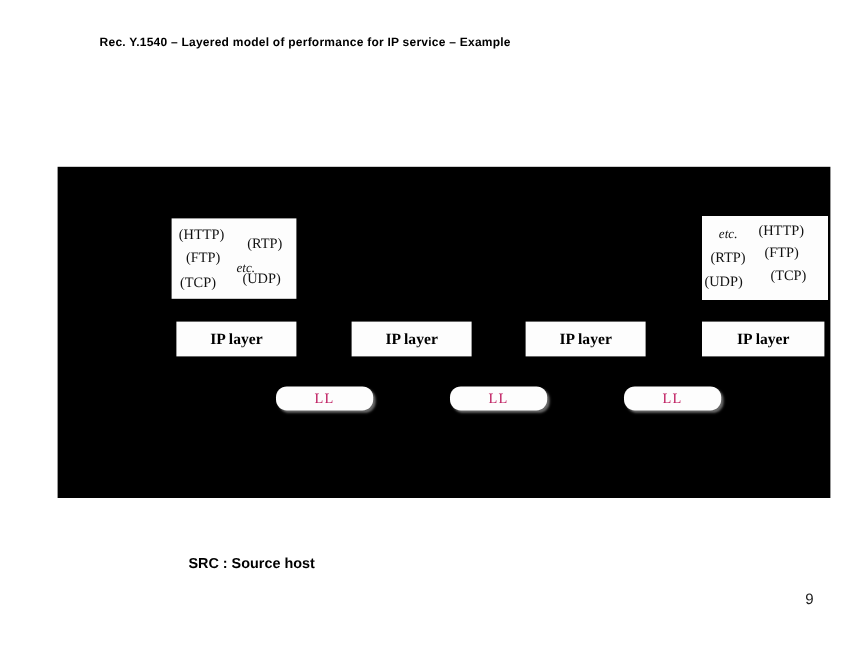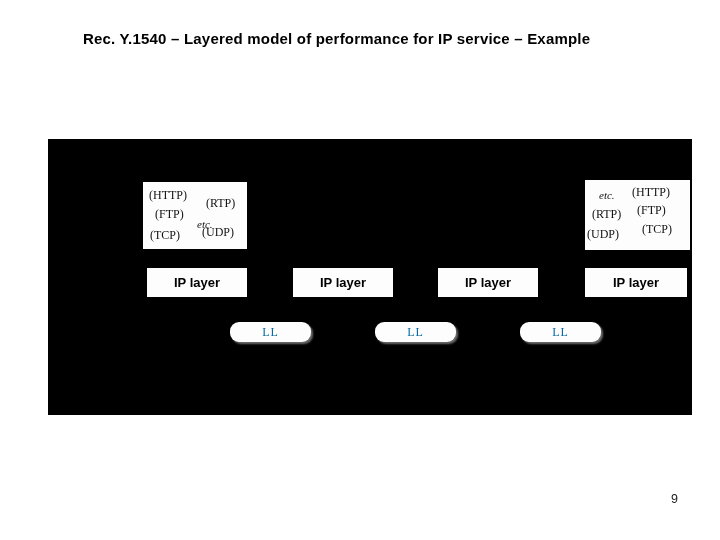--- a/index.html
+++ b/index.html
@@ -5,21 +5,21 @@
   html, body { margin: 0; padding: 0; }
   body {
     width: 720px; height: 540px;
     background: #ffffff;
     font-family: "Liberation Sans", sans-serif;
     position: relative;
     overflow: hidden;
   }
   .slide-title {
     position: absolute; left: 83px; top: 30px;
-    font-size: 15px; font-weight: bold; color: #000;
+    font-size: 10px; font-weight: bold; color: #000;
     white-space: nowrap; letter-spacing: 0.2px;
   }
   .diagram {
     position: absolute; left: 48px; top: 139px;
     width: 644px; height: 276px;
     background: #000000;
   }
   .proto-box {
     position: absolute;
     background: #fdfdfd;
@@ -28,31 +28,31 @@
   }
   .proto-box .lbl {
     position: absolute; font-size: 12px; white-space: nowrap;
   }
   .proto-box .lbl.etc { font-size: 11px; font-style: italic; }
   .ip-box {
     position: absolute;
     height: 29px;
     background: #fdfdfd;
     display: flex; align-items: center; justify-content: center;
-    font-family: Liberation Sans, sans-serif;
+    font-family: Liberation Serif, serif;
     font-weight: bold; font-size: 13px; color: #000;
   }
   .ll-box {
     position: absolute;
     width: 81px; height: 20px;
     background: #fdfdfd;
     border-radius: 9px;
     display: flex; align-items: center; justify-content: center;
     font-family: "Liberation Serif", serif;
-    font-size: 12px; color: #0369a1; letter-spacing: 1px;
+    font-size: 12px; color: #be185d; letter-spacing: 1px;
     box-shadow: 2px 2px 2px rgba(125,125,125,0.85);
   }
   .legend {
     position: absolute; left: 157px; top: 461px;
     font-size: 12px; font-weight: bold; color: #000;
     line-height: 17px;
   }
   .page-num {
     position: absolute; left: 671px; top: 492px;
     font-size: 12.5px; color: #222;
@@ -88,15 +88,16 @@
   <div class="ip-box" style="left:390px; top:129px; width:100px;">IP layer</div>
   <div class="ip-box" style="left:537px; top:129px; width:102px;">IP layer</div>
 
   <div class="ll-box" style="left:182px; top:183px;">LL</div>
   <div class="ll-box" style="left:327px; top:183px;">LL</div>
   <div class="ll-box" style="left:472px; top:183px;">LL</div>
 
 </div>
 
 <div class="legend">
+  <div>SRC : Source host</div>
 </div>
 
 <div class="page-num">9</div>
 
 </body></html>

